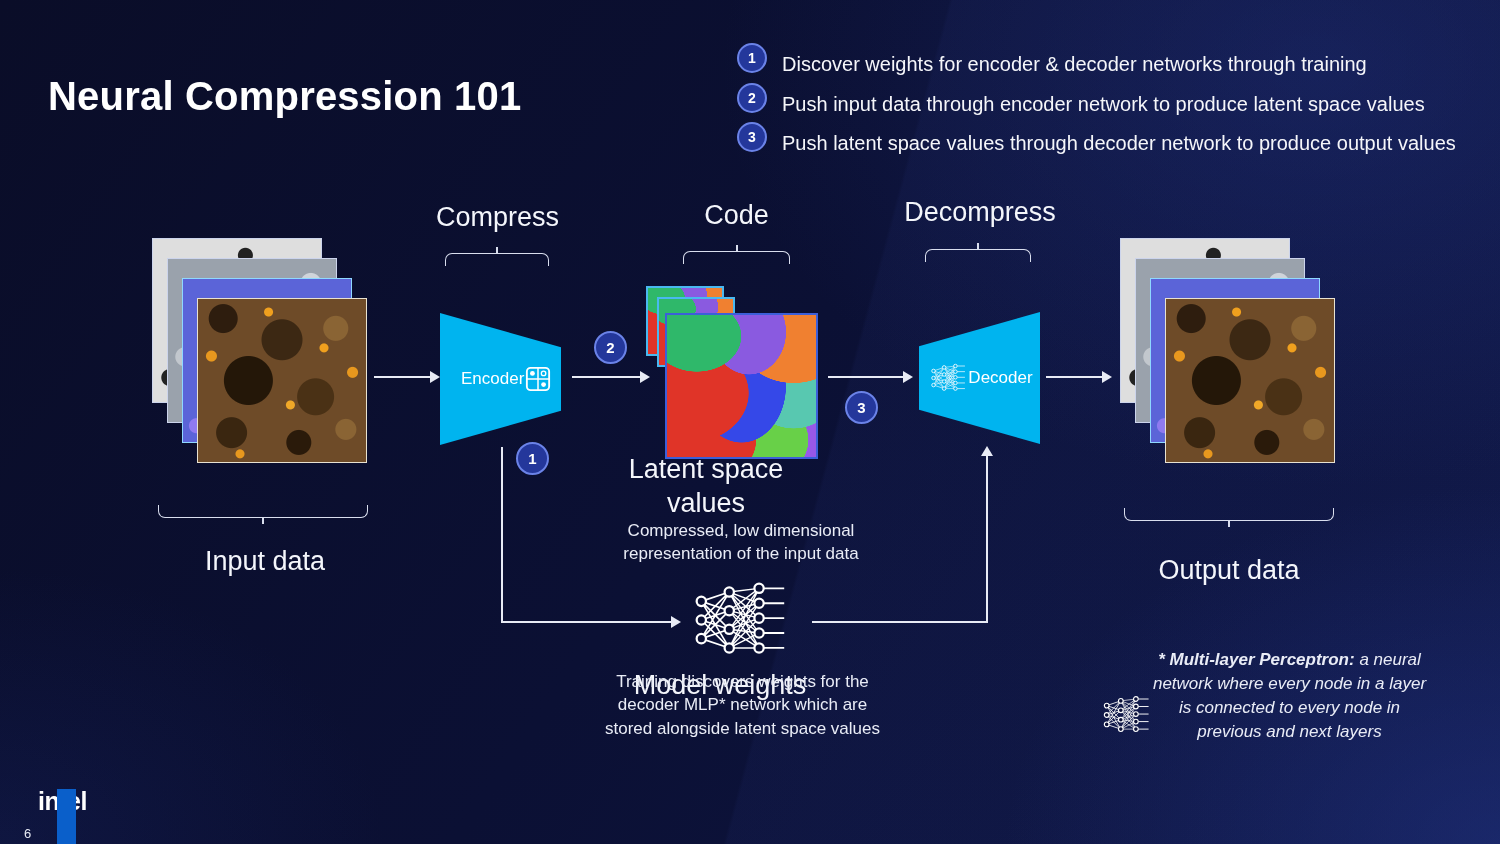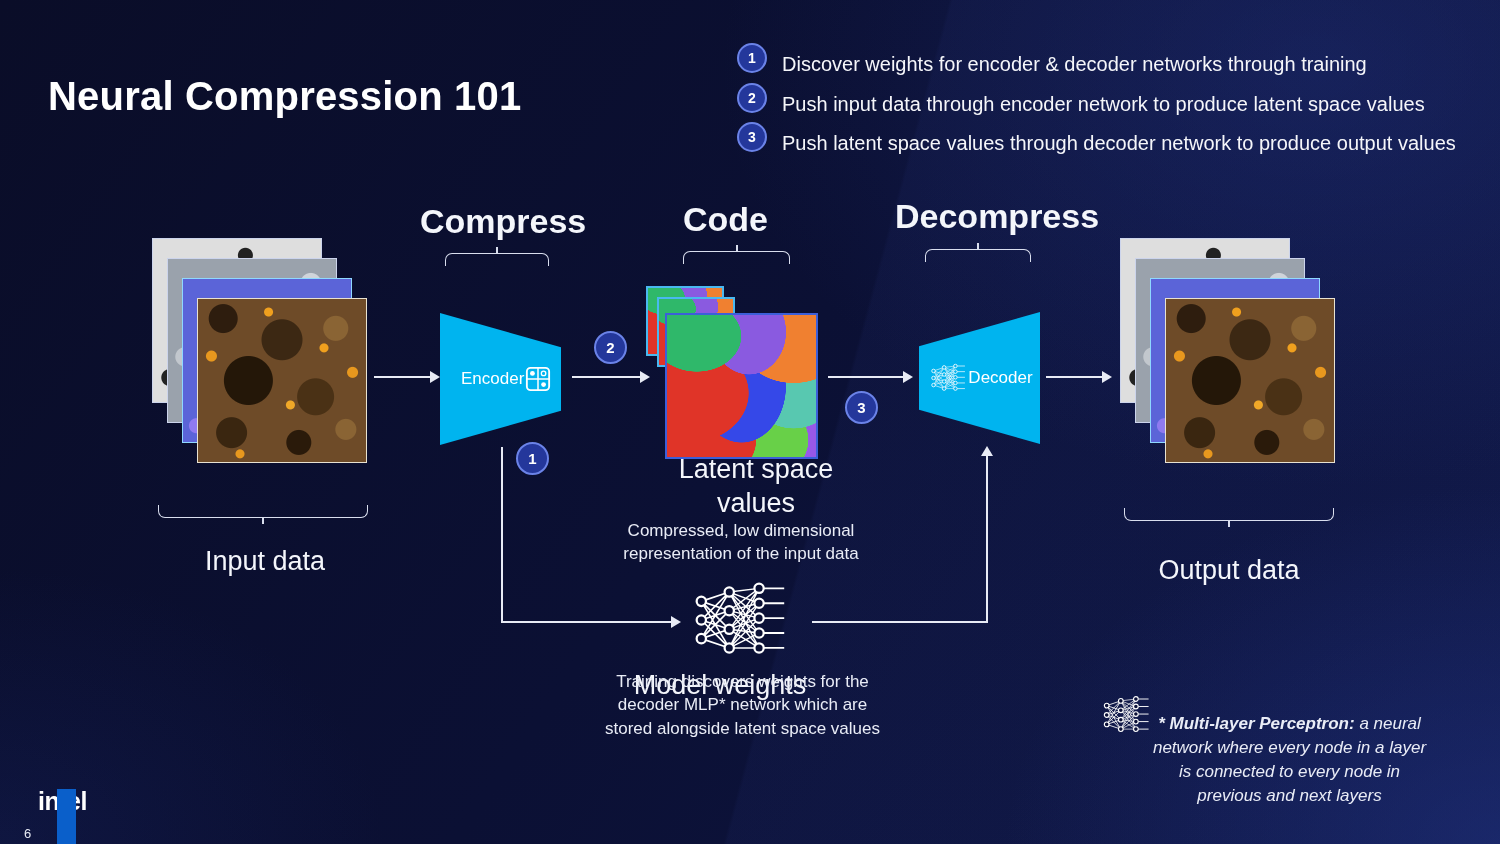--- a/index.html
+++ b/index.html
@@ -17,21 +17,21 @@
   .title{left:48px;top:74px;font-size:40px;font-weight:700;letter-spacing:.2px;}
   .legend-row{position:absolute;left:737px;display:flex;align-items:center;gap:15px;height:30px;}
   .badge,.step{
     border-radius:50%;box-sizing:border-box;display:flex;align-items:center;justify-content:center;
     background:var(--step-circle-fill,#24379b);border:2px solid var(--step-circle-border,#6b83e8);
     color:#fff;font-weight:600;
   }
   .badge{width:30px;height:30px;font-size:14px;flex:0 0 30px;}
   .step{position:absolute;width:33px;height:33px;font-size:15px;}
   .legend-text{font-size:20px;color:#f5f6fa;white-space:nowrap;margin-top:13px;}
-  .stage-label{position:absolute;font-size:34px;font-weight:700;color:#f4f6fb;}
+  .stage-label{position:absolute;font-size:27px;font-weight:400;color:#f4f6fb;text-align:center;}
   .big-label{position:absolute;font-size:27px;font-weight:400;color:#f4f6fb;text-align:center;}
   .small-text{position:absolute;font-size:17px;line-height:1.38;color:#e9ecf6;text-align:center;}
   .bracket{position:absolute;box-sizing:border-box;}
   .bracket-down{border-top:1.5px solid #d9deee;border-left:1.5px solid #d9deee;border-right:1.5px solid #d9deee;border-radius:7px 7px 0 0;height:13px;}
   .bracket-down::after{content:'';position:absolute;left:50%;top:-7px;width:2px;height:7px;background:#d9deee;transform:translateX(-50%);}
   .bracket-up{border-bottom:1.5px solid #d9deee;border-left:1.5px solid #d9deee;border-right:1.5px solid #d9deee;border-radius:0 0 7px 7px;height:13px;}
   .bracket-up::after{content:'';position:absolute;left:50%;bottom:-7px;width:2px;height:7px;background:#d9deee;transform:translateX(-50%);}
   .img-layer{position:absolute;width:170px;height:165px;border:1px solid #ccd4ec;box-sizing:border-box;}
   .tex-bw{
     background-color:#dedede;
@@ -200,21 +200,21 @@
   <div class="step" style="left:845px;top:391px">3</div>
 
   <div class="h-line" style="left:572px;top:376px;width:68px"></div>
   <div class="arr-r" style="left:640px;top:371px"></div>
 
   <div class="abs" style="left:646px;top:286px;width:180px;height:180px">
     <div class="seg-small tex-seg" style="left:0;top:0"></div>
     <div class="seg-small tex-seg" style="left:11px;top:11px"></div>
     <div class="seg-big tex-seg" style="left:19px;top:27px"></div>
   </div>
-  <div class="big-label" style="left:646px;top:453px;width:220px;line-height:1.25">Latent space values</div>
+  <div class="big-label" style="left:596px;top:453px;width:220px;line-height:1.25">Latent space values</div>
   <div class="small-text" style="left:610px;top:519px;width:262px">Compressed, low dimensional representation of the input data</div>
 
   <div class="h-line" style="left:828px;top:376px;width:75px"></div>
   <div class="arr-r" style="left:903px;top:371px"></div>
 
   <div class="decoder">
     <svg width="36" height="30" viewBox="0 0 102 84" style="--mlp-bg:#00b4ef">
         <use href="#mlp-sym"></use>
       </svg>
     <span class="codec-label">Decoder</span>
@@ -242,21 +242,21 @@
 
   <svg class="abs" style="left:692px;top:580px;--mlp-bg:#0b1034" width="95" height="80" viewBox="0 0 102 84">
       <use href="#mlp-sym"></use>
     </svg>
   <div class="big-label" style="left:600px;top:670px;width:240px">Model weights</div>
   <div class="small-text" style="left:600px;top:670px;width:285px">Training discovers weights for the decoder MLP* network which are stored alongside latent space values</div>
 
   <svg class="abs" style="left:1102px;top:695px;--mlp-bg:#0c1138" width="48" height="40" viewBox="0 0 102 84">
       <use href="#mlp-sym"></use>
     </svg>
-  <div class="small-text footnote" style="left:1152px;top:712px;width:275px;line-height:1.42">
+  <div class="small-text footnote" style="left:1152px;top:648px;width:275px;line-height:1.42">
     <b>* Multi-layer Perceptron:</b><span> a neural network where every node in a layer is connected to every node in previous and next layers</span>
   </div>
 
   <div class="intel-logo">intel</div>
   <div class="page-num">6</div>
   <div class="brand-bar"></div>
 
 </div>
 
 </body></html>

